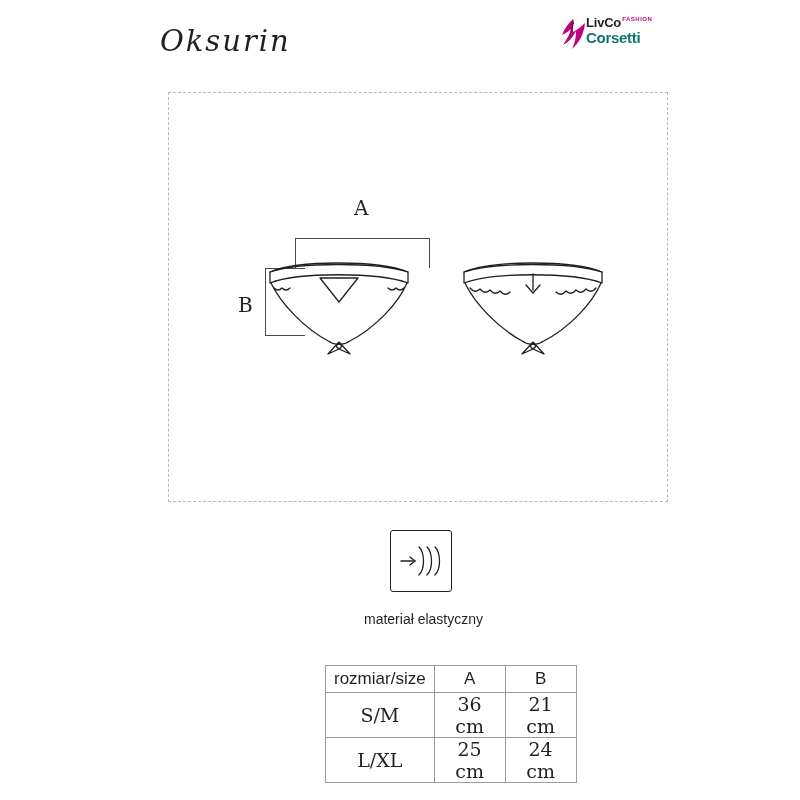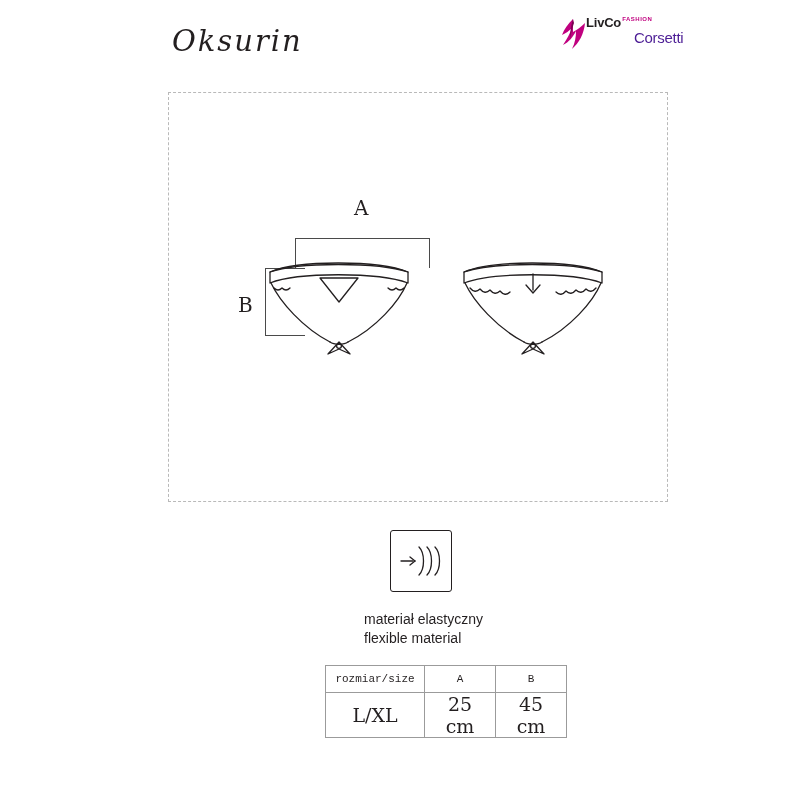--- a/index.html
+++ b/index.html
@@ -12,21 +12,21 @@
     height: 800px;
     position: relative;
     font-family: "Liberation Sans", sans-serif;
     color: #231f20;
     overflow: hidden;
   }
 
   
   #product-title {
     position: absolute;
-    left: 172px;
+    left: 160px;
     top: 24px;
     font-family: "DejaVu Serif", serif;
     font-style: italic;
     font-size: 29px;
     letter-spacing: 2px;
     color: #231f20;
     white-space: nowrap;
   }
 
   #brand-logo {
@@ -56,24 +56,23 @@
   #brand-logo .brand-line1 .fashion {
     font-size: 6px;
     font-weight: bold;
     color: #c0007f;
     letter-spacing: 0.5px;
     vertical-align: top;
     margin-left: 1px;
   }
   #brand-logo .brand-line2 {
     font-size: 15px;
-    font-weight: normal;
-    color: #4c1d95;
+    font-weight: bold;
+    color: #0f766e;
     letter-spacing: -0.3px;
-    margin-left: 48px;
   }
 
   
   #illustration-panel {
     position: absolute;
     left: 168px;
     top: 92px;
     width: 500px;
     height: 410px;
     border: 1px dashed #b9b9b9;
@@ -149,22 +148,22 @@
   }
   #size-table th,
   #size-table td {
     border: 1px solid #9b9b9b;
     text-align: center;
     vertical-align: middle;
     color: #231f20;
     font-weight: normal;
   }
   #size-table thead th {
-    font-family: Liberation Mono, monospace;
-    font-size: 11px;
+    font-family: Liberation Sans, sans-serif;
+    font-size: 17px;
     height: 26px;
     padding: 0 8px;
   }
   #size-table thead th.col-size { width: 82px; }
   #size-table thead th.col-dim  { width: 54px; }
   #size-table tbody td {
     font-size: 19px;
     height: 41px;
     padding: 0 6px;
   }
@@ -249,31 +248,35 @@
       <path d="M24 30 L19 34"></path>
       <path d="M28 16 C34 22, 34 38, 28 44"></path>
       <path d="M36 16 C42 22, 42 38, 36 44"></path>
       <path d="M44 16 C50 22, 50 38, 44 44"></path>
     </g>
   </svg>
 </div>
 
 <div id="material-caption">
   <div>materiał elastyczny</div>
-  <div>flexible material</div>
 </div>
 
 <table id="size-table">
   <thead>
     <tr>
       <th class="col-size">rozmiar/size</th>
       <th class="col-dim">A</th>
       <th class="col-dim">B</th>
     </tr>
   </thead>
   <tbody>
     <tr>
+      <td>S/M</td>
+      <td>36 cm</td>
+      <td>21 cm</td>
+    </tr>
+    <tr>
       <td>L/XL</td>
       <td>25 cm</td>
-      <td>45 cm</td>
+      <td>24 cm</td>
     </tr>
   </tbody>
 </table>
 
 </body></html>

